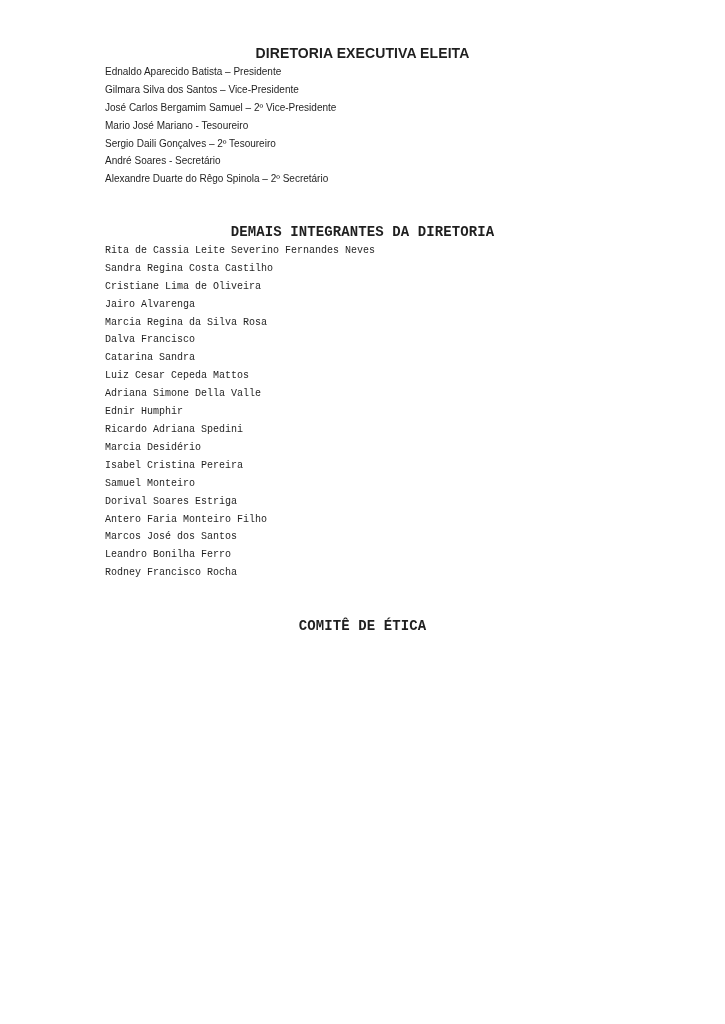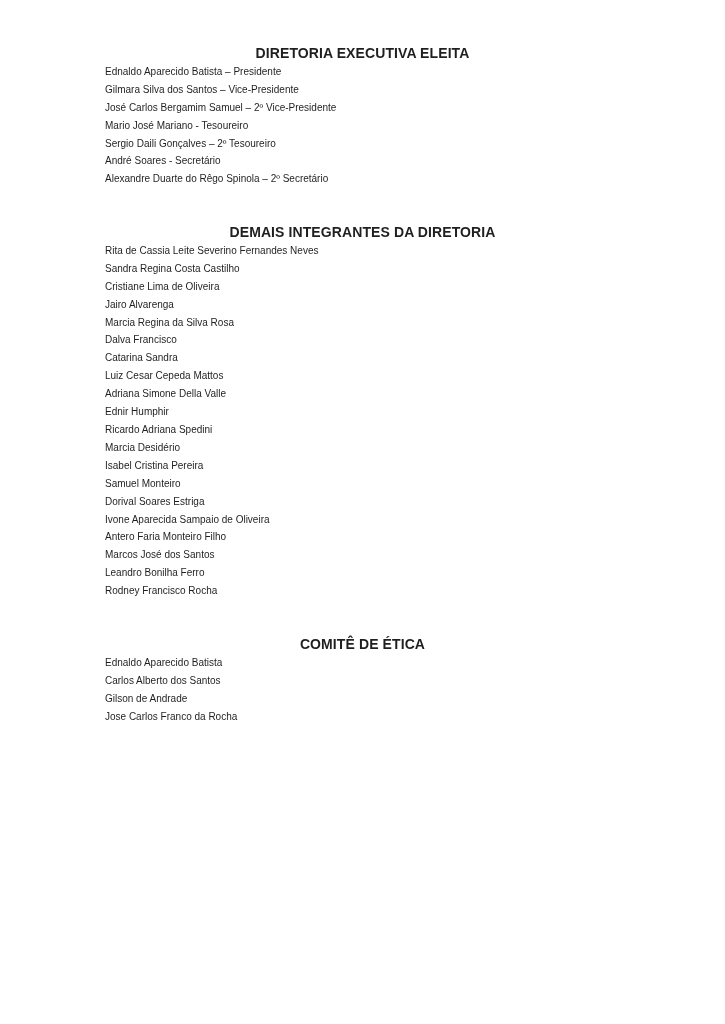--- a/index.html
+++ b/index.html
@@ -11,21 +11,21 @@
       overflow: hidden;
     }
     .page {
       box-sizing: border-box;
       width: 725px;
       height: 816px;
       padding: 45px 105px 0 105px;
       background: #ffffff;
     }
     .section { margin: 0; }
-    .section + .section { margin-top: 35.8px; }
+    .section + .section { margin-top: 35.8px; font-family: Liberation Mono, monospace; }
     .section-title {
       margin: 0;
       font-size: 14px;
       font-weight: 700;
       line-height: 17.9px;
       text-align: center;
       letter-spacing: 0.1px;
     }
     .line {
       font-size: 10px;
@@ -63,32 +63,25 @@
           <div class="line">Dalva Francisco</div>
           <div class="line">Catarina Sandra</div>
           <div class="line">Luiz Cesar Cepeda Mattos</div>
           <div class="line">Adriana Simone Della Valle</div>
           <div class="line">Ednir Humphir</div>
           <div class="line">Ricardo Adriana Spedini</div>
           <div class="line">Marcia Desidério</div>
           <div class="line">Isabel Cristina Pereira</div>
           <div class="line">Samuel Monteiro</div>
           <div class="line">Dorival Soares Estriga</div>
-          <div class="line">Ivone Aparecida Sampaio de Oliveira</div>
           <div class="line">Antero Faria Monteiro Filho</div>
           <div class="line">Marcos José dos Santos</div>
           <div class="line">Leandro Bonilha Ferro</div>
           <div class="line">Rodney Francisco Rocha</div>
         </div>
   </section>
 
 
   <section class="section">
     <h2 class="section-title">COMITÊ DE ÉTICA</h2>
-    <div class="section-list">
-          <div class="line">Ednaldo Aparecido Batista</div>
-          <div class="line">Carlos Alberto dos Santos</div>
-          <div class="line">Gilson de Andrade</div>
-          <div class="line">Jose Carlos Franco da Rocha</div>
-        </div>
   </section>
 </div>
 </div>
 
 </body></html>

